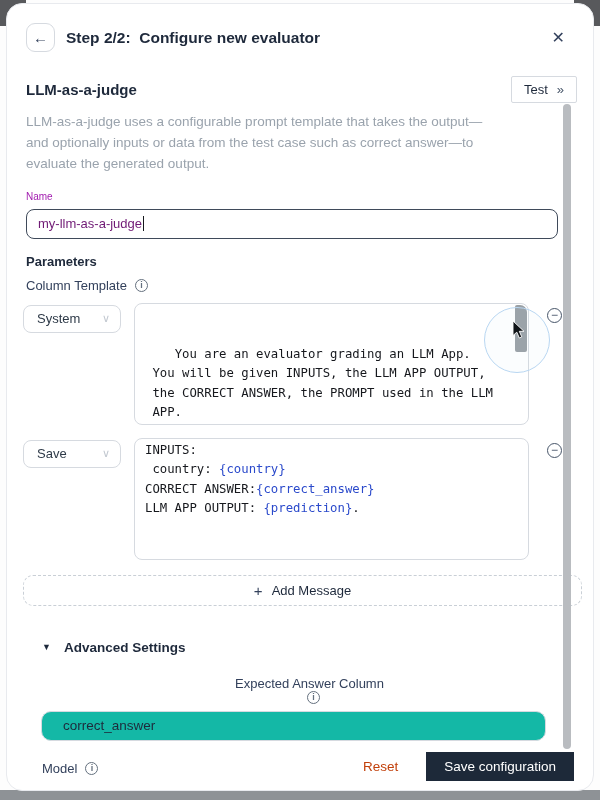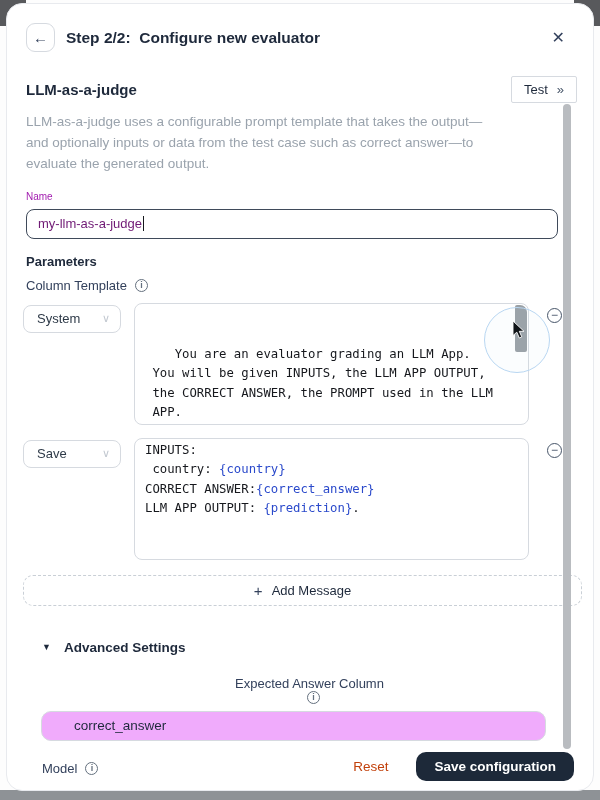--- a/index.html
+++ b/index.html
@@ -66,30 +66,30 @@
                  display:flex; align-items:center; justify-content:center; gap:9px;
                  font-size:13px; color:#1e293b; cursor:pointer; }
   .plus-glyph { font-size:15px; color:#33415c; }
 
   .adv-row { margin-top:34px; margin-left:16px; display:flex; align-items:center; gap:13px; cursor:pointer; }
   .tri { font-size:9px; color:#1e293b; }
   .adv-label { font-size:13.5px; font-weight:600; color:#1e293b; }
   .exp-label-row { margin-top:21px; margin-left:16px; display:flex; align-items:center;
                    font-size:13px; color:#33415c;flex-direction:column; }
   .exp-input { margin-top:7px; margin-left:15px; width:505px; height:30px; border:1px solid #d6dae0;
-               border-radius:10px; display:flex; align-items:center; padding:0 32px;
-               font-size:13.5px; color:#1e293b; background:#f0abfc; }
+               border-radius:10px; display:flex; align-items:center; padding:0 21px;
+               font-size:13.5px; color:#1e293b; background:#14b8a6; }
   .model-row { margin-top:20px; margin-left:16px; display:flex; align-items:center;
                font-size:13px; color:#33415c; }
 
   .footer { position:absolute; right:19px; bottom:9px; display:flex; align-items:center; gap:28px; }
   .reset-btn { font-size:13.5px; color:#c2410c; cursor:pointer; }
-  .save-btn { height:29px; background:#1d2939; color:#fff; border:none; border-radius:10px;
+  .save-btn { height:29px; background:#1d2939; color:#fff; border:none; border-radius:0;
               padding:0 18px; font-size:13.5px; display:flex; align-items:center; cursor:pointer;
-              font-family:"Liberation Sans", sans-serif;font-weight:bold; }
+              font-family:"Liberation Sans", sans-serif; }
 
   .modal-scroll-thumb { position:absolute; right:22px; top:100px; width:8px; height:645px;
                         background:#b9bcc0; border-radius:4px; z-index:5; }
 
   .cursor-halo { position:absolute; left:477px; top:303px; width:66px; height:66px;
                  border:1px solid #b9d7f2; border-radius:50%; background:rgba(190,220,245,0.06);
                  z-index:6; pointer-events:none; }
   .mouse-cursor { position:absolute; left:505px; top:316px; z-index:7; pointer-events:none; }
 </style>
 </head>

